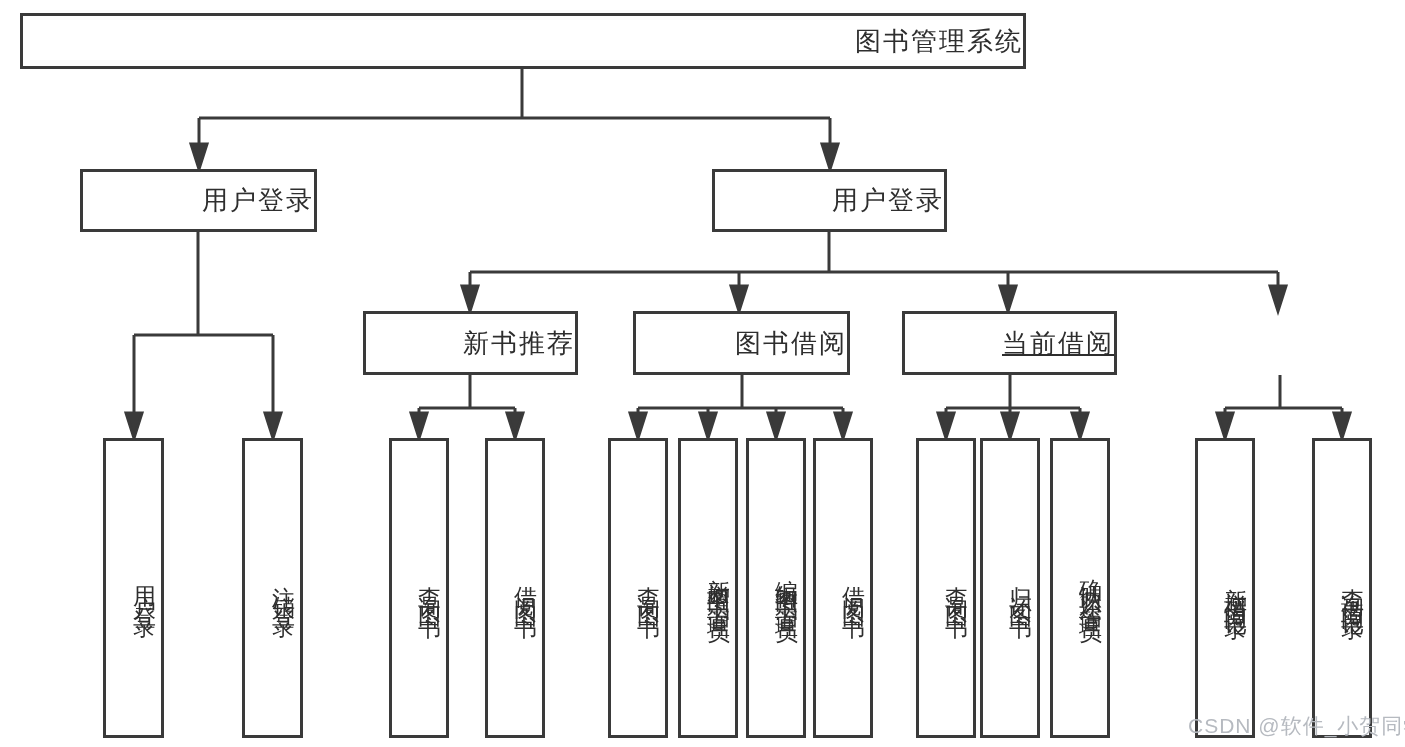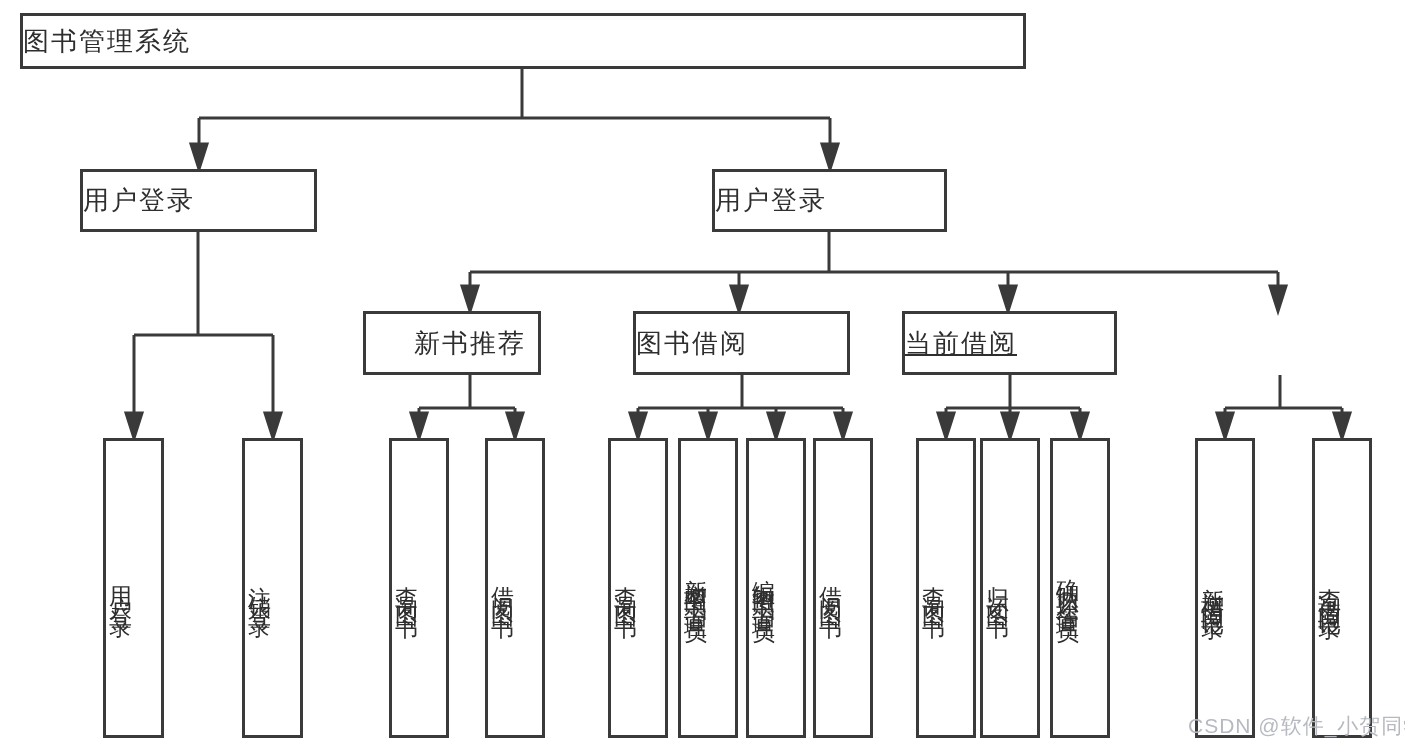--- a/index.html
+++ b/index.html
@@ -4,29 +4,29 @@
 <style>
   html,body { margin:0; padding:0; background:#ffffff; }
   .canvas {
     position:relative; width:1405px; height:747px; background:#ffffff;
     font-family:"Liberation Sans", sans-serif; overflow:hidden;
   }
   svg.connectors { position:absolute; left:0; top:0; width:1405px; height:747px; z-index:1; }
   .box {
     position:absolute; box-sizing:border-box; z-index:2;
     border:3px solid #3a3a3a; background:#ffffff;
-    display:flex; align-items:center; justify-content:flex-start;
+    display:flex; align-items:center; justify-content:flex-end;
     color:#2e2e2e;
   }
   .h-label { font-size:26px; letter-spacing:2px; white-space:nowrap; }
   .root    { left:20px;   top:13px;  width:1006px; height:56px; }
   .n-login { left:80px;   top:169px; width:237px;  height:63px; }
   .n-mgmt  { left:712px;  top:169px; width:235px;  height:63px; }
   .lvl2    { top:311px; height:64px; }
-  .n-new   { left:363px;  width:178px;padding-left:48px; }
+  .n-new   { left:363px;  width:215px;padding-left:48px; }
   .n-bor   { left:633px;  width:217px; }
   .n-cur   { left:902px;  width:215px;text-decoration:underline; }
   .n-rec   { left:1173px; width:213px; }
   .leaf    { top:438px; height:300px; width:60px; }
   .v-label {
     writing-mode:vertical-rl; text-orientation:mixed;
     font-size:23px; letter-spacing:10px; color:#2e2e2e; white-space:nowrap;
   }
   .v-label.long { letter-spacing:6px; }
   .lf1  { left:103px; width:61px; }

